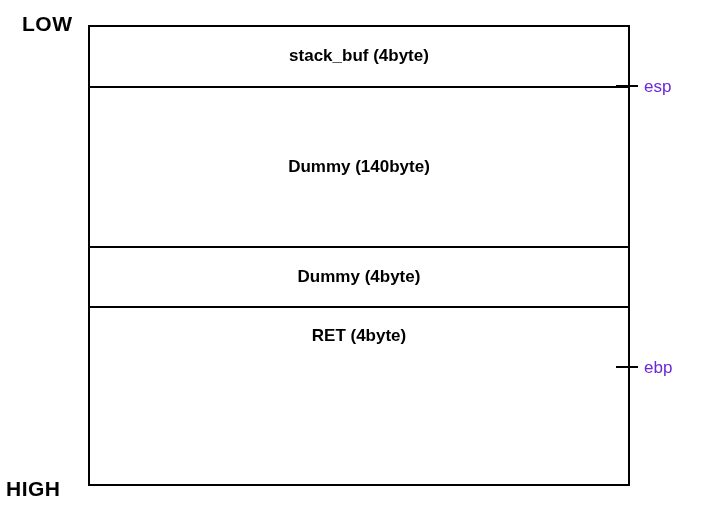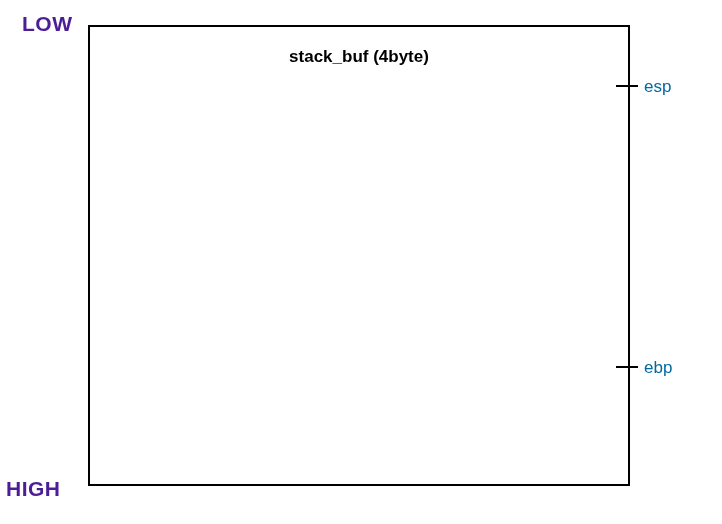--- a/index.html
+++ b/index.html
@@ -22,21 +22,21 @@
   }
 
   
   .edge-label {
     position: absolute;
     font-weight: bold;
     font-size: 21px;
     letter-spacing: 0.5px;
     line-height: 1;
     white-space: nowrap;
-    color: #4c1d95;
+    color: #000000;
   }
   #low-label  { left: 22px; top: 13px; }
   #high-label { left: 6px; top: 478px; }
 
   
   #stack-box {
     position: absolute;
     left: 88px;
     top: 25px;
     width: 542px;
@@ -80,45 +80,54 @@
   .register-tick {
     display: block;
     width: 22px;
     height: 0;
     border-top: 2px solid #000000;
     margin-top: -1px;
   }
   .register-name {
     font-size: 17px;
     font-weight: normal;
-    color: #0369a1;
+    color: #6d28d9;
     line-height: 1;
     white-space: nowrap;
     margin-left: 6px;
   }
   #marker-esp { left: 616px; top: 86px; }
   #marker-ebp { left: 616px; top: 367px; }
 </style>
 </head>
 <body>
 
 <div id="canvas">
 
   <span id="low-label" class="edge-label">LOW</span>
 
   <div id="stack-box">
 
     <div class="stack-row" style="height:61px;">
       <span class="stack-row-label">stack_buf (4byte)</span>
     </div>
 
+    <div class="stack-row" style="height:160px;">
+      <span class="stack-row-label">Dummy (140byte)</span>
+    </div>
 
 
+    <div class="stack-row" style="height:60px;">
+      <span class="stack-row-label">Dummy (4byte)</span>
+    </div>
 
 
+    <div class="stack-row" style="height:56px;">
+      <span class="stack-row-label">RET (4byte)</span>
+    </div>
 
   </div>
 
   <div id="marker-esp" class="register-marker">
     <span class="register-tick"></span>
     <span class="register-name">esp</span>
   </div>
 
   <div id="marker-ebp" class="register-marker">
     <span class="register-tick"></span>

